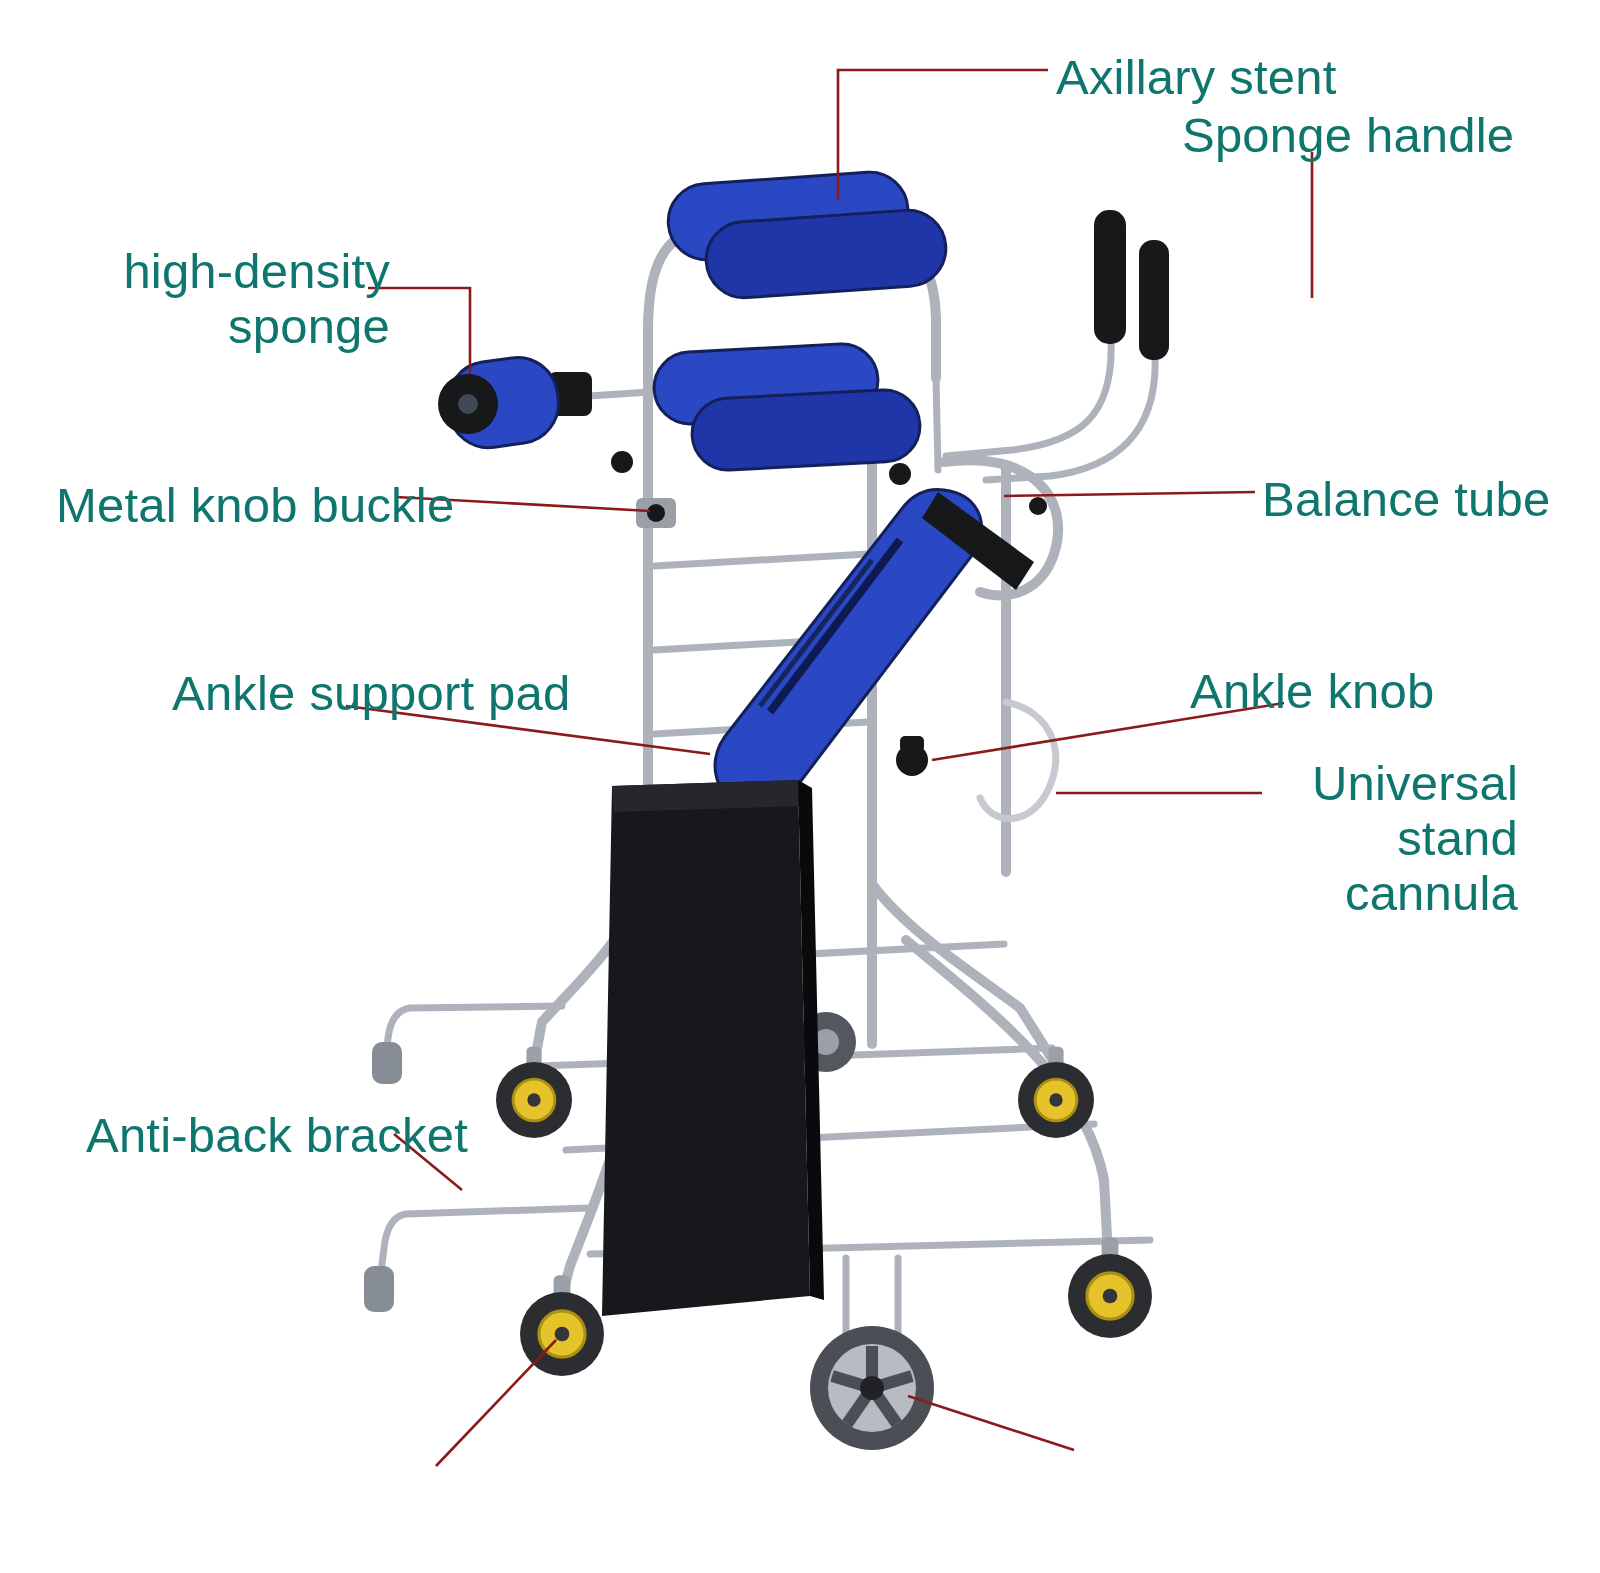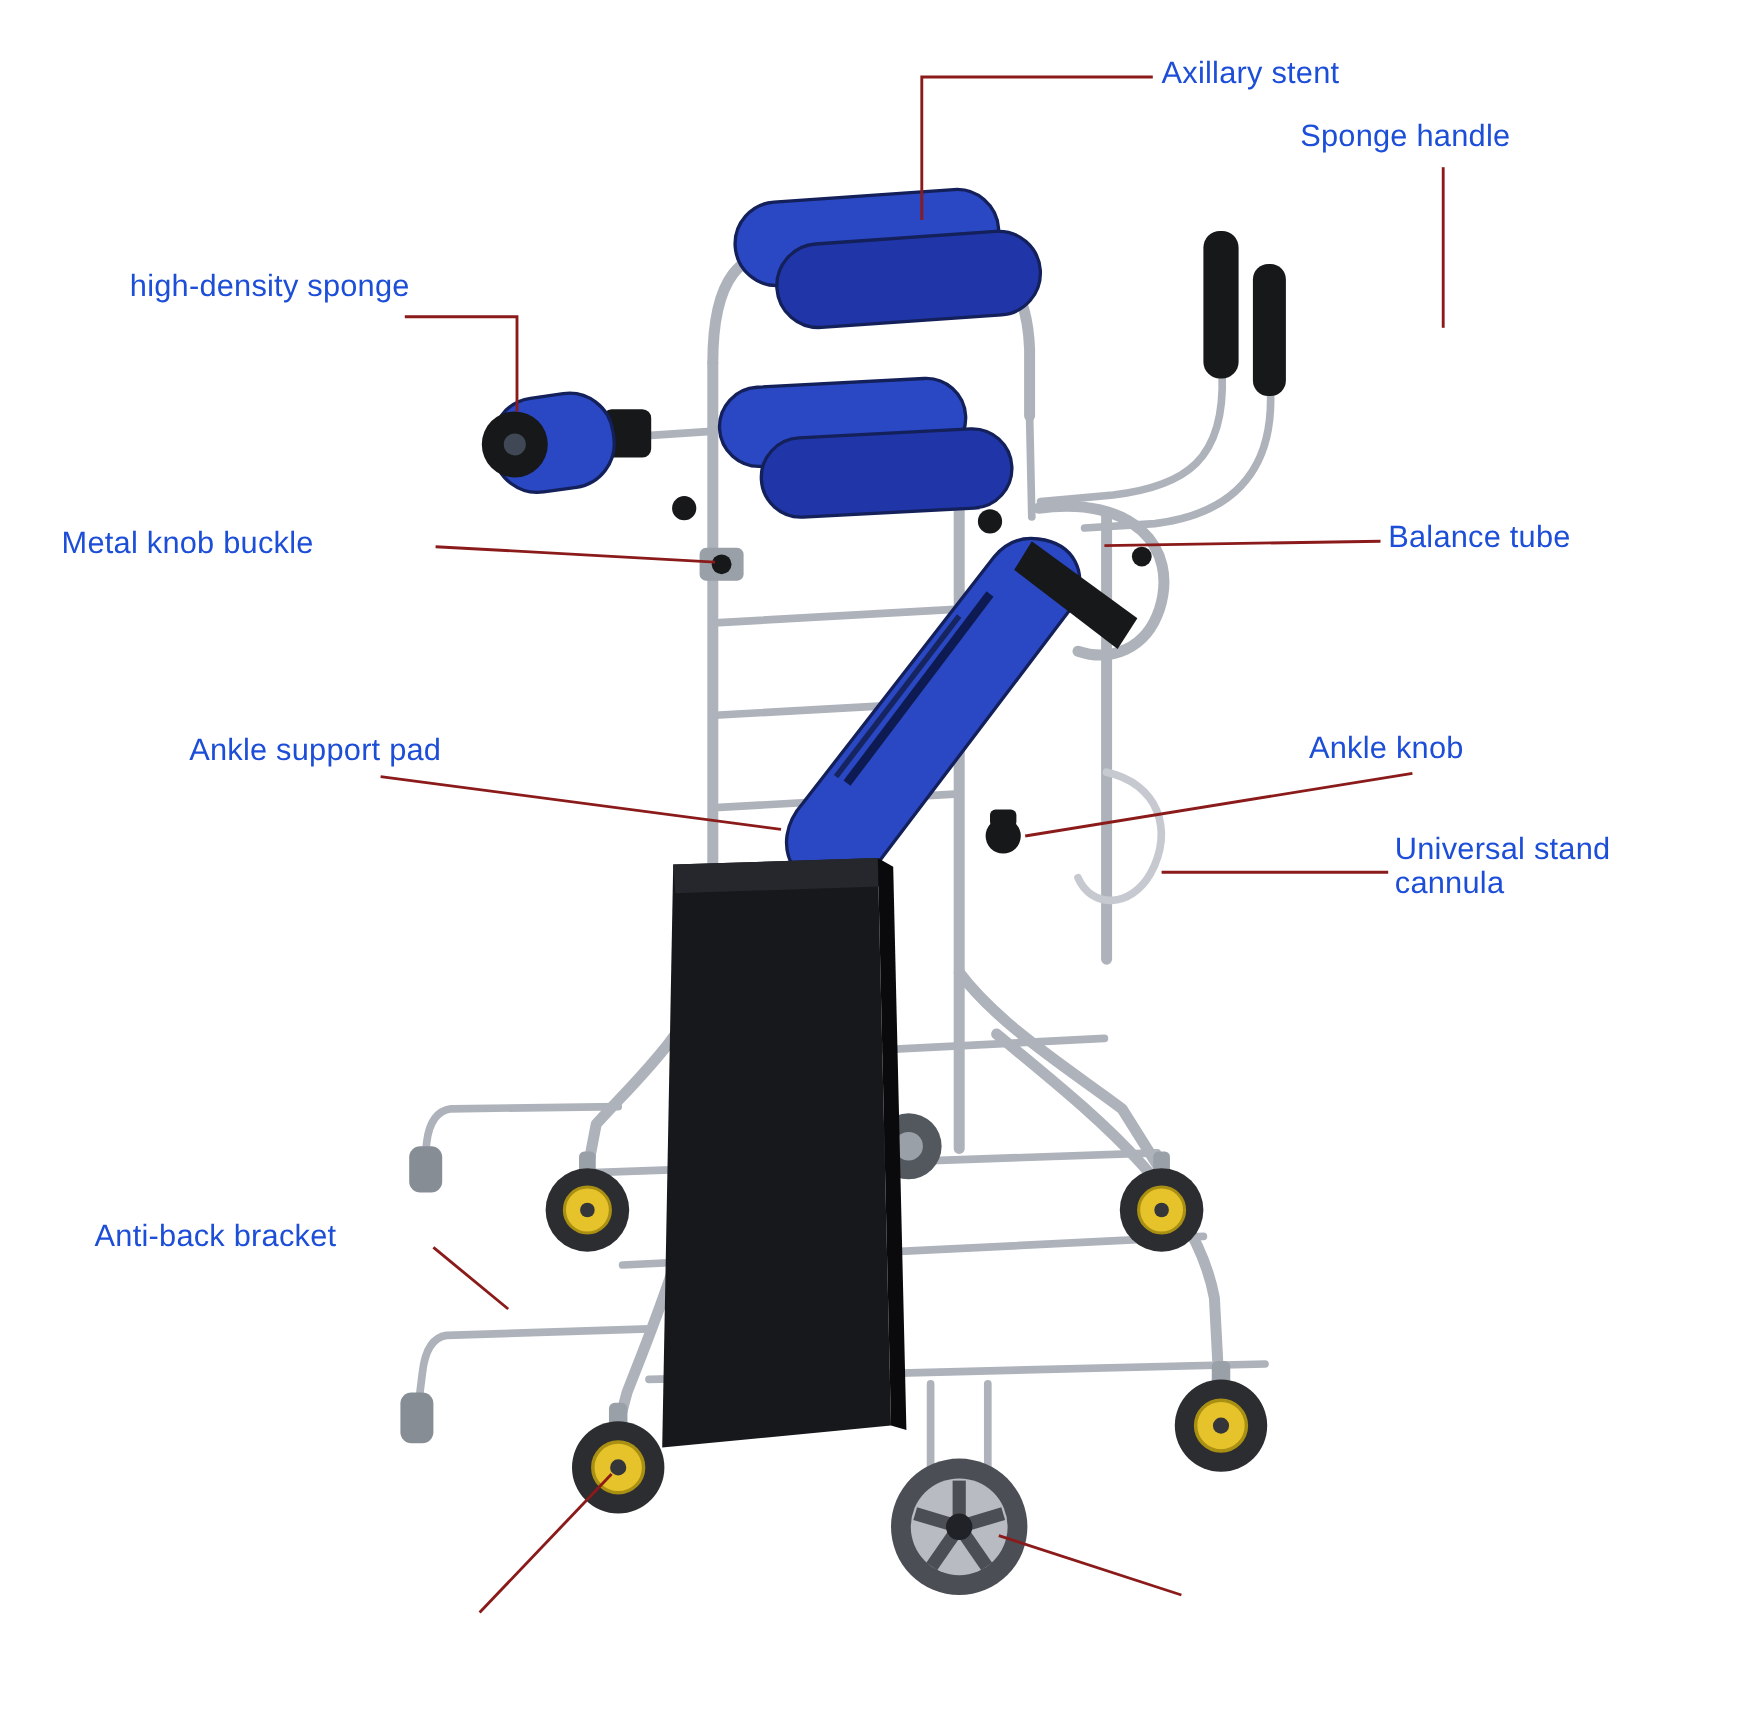--- a/index.html
+++ b/index.html
@@ -9,24 +9,24 @@
     --hub-yellow:#e6c32a;
     --board-black:#17181b;
   }
   html,body{margin:0;padding:0;background:#ffffff;}
   .canvas{
     position:relative;width:1600px;height:1573px;background:#ffffff;
     font-family:"Liberation Sans",sans-serif;overflow:hidden;
   }
   .canvas > svg{position:absolute;left:0;top:0;width:1600px;height:1573px;}
   .label{
-    position:absolute;color:#1d4ed8;font-size:28px;line-height:1.12;
+    position:absolute;color:#0f766e;font-size:49px;line-height:1.12;
     white-space:nowrap;letter-spacing:0.2px;
   }
-  .label.multiline{white-space:normal;text-align:left;}
+  .label.multiline{white-space:normal;text-align:right;}
   .leader{fill:none;stroke:var(--leader-line);stroke-width:2.6px;}
   .tube{fill:none;stroke:var(--frame-silver);stroke-width:10;stroke-linecap:round;stroke-linejoin:round;}
   .tube.thin{stroke-width:7;}
   .tube.light{stroke:#c6cad0;}
   .pad{fill:var(--pad-blue);stroke:#13205a;stroke-width:3;}
   .pad.dark{fill:#2036a8;}
   .blackpart{fill:#17181a;}
   .hub{fill:var(--hub-yellow);stroke:#a98f12;stroke-width:3;}
 </style>
 </head>

